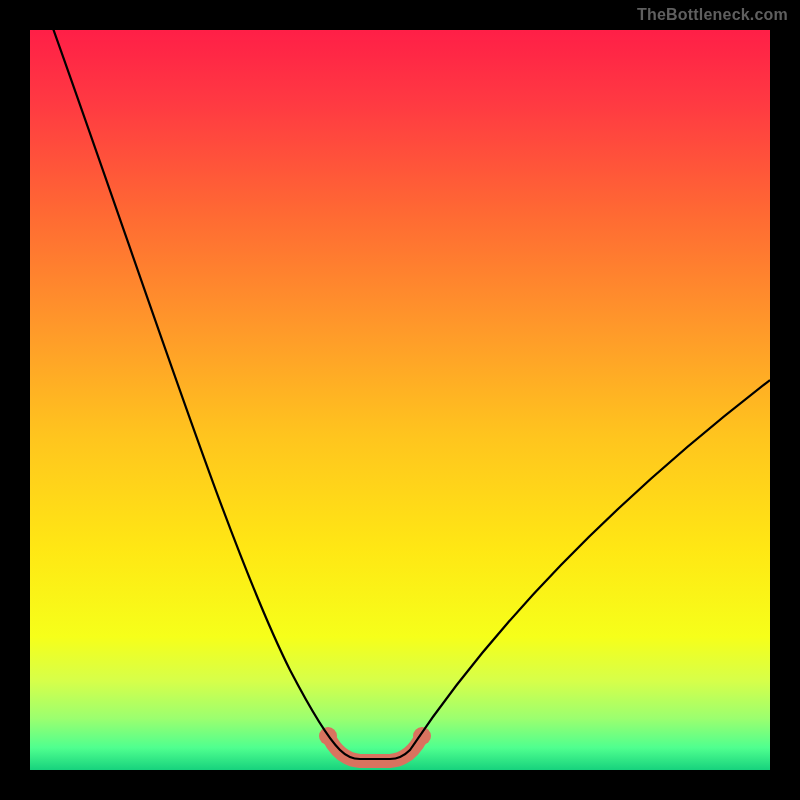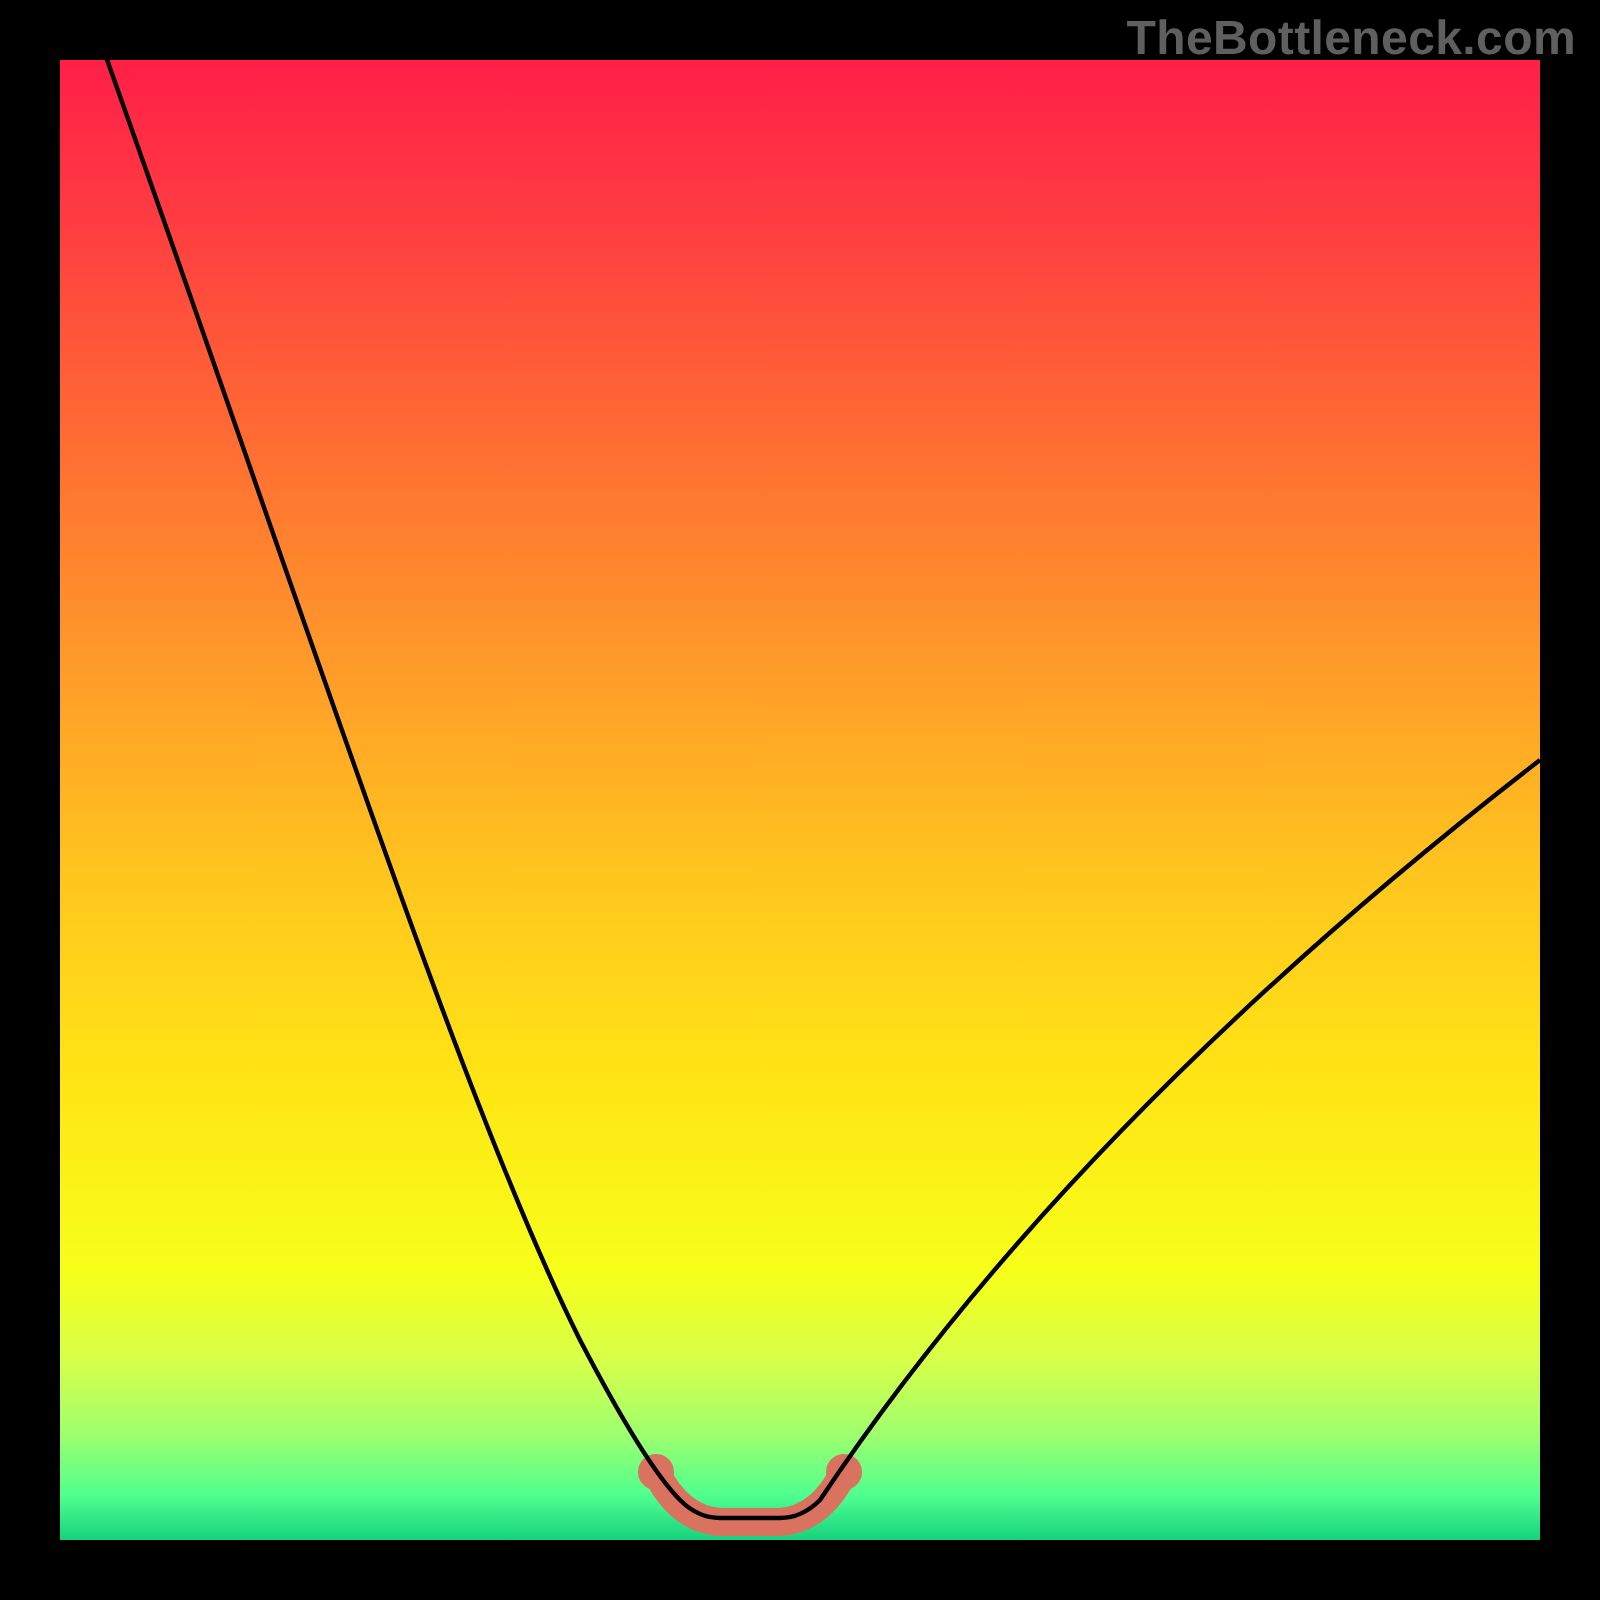--- a/index.html
+++ b/index.html
@@ -38,21 +38,21 @@
     left: 0;
     top: 0;
     width: 100%;
     height: 100%;
   }
   .watermark {
     position: absolute;
     top: 6px;
     right: 12px;
     font-family: Arial, Helvetica, sans-serif;
-    font-size: 24px;
+    font-size: 16px;
     font-weight: 600;
     color: #5f5f5f;
     letter-spacing: 0.2px;
   }
 </style>
 </head>
 <body>
 
 <div class="frame">
   <div class="plot">

